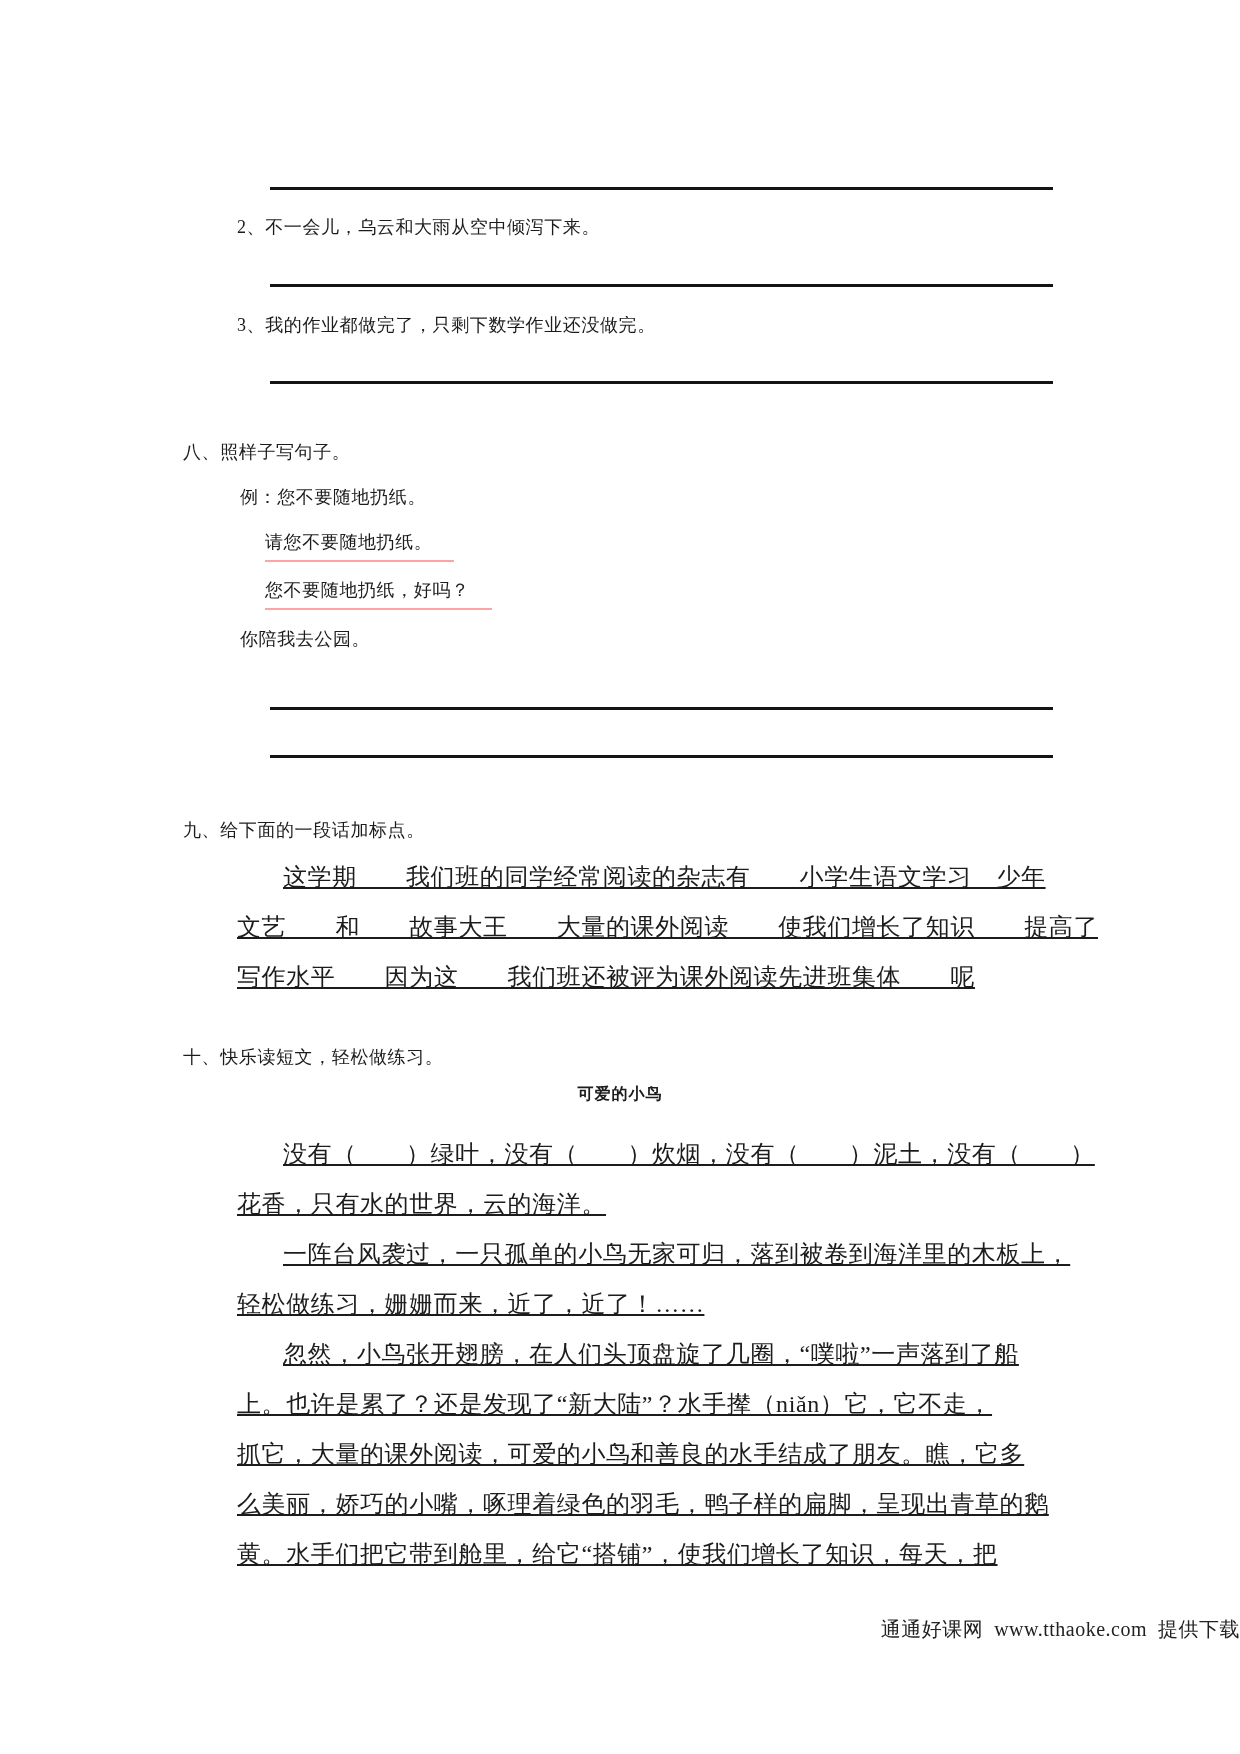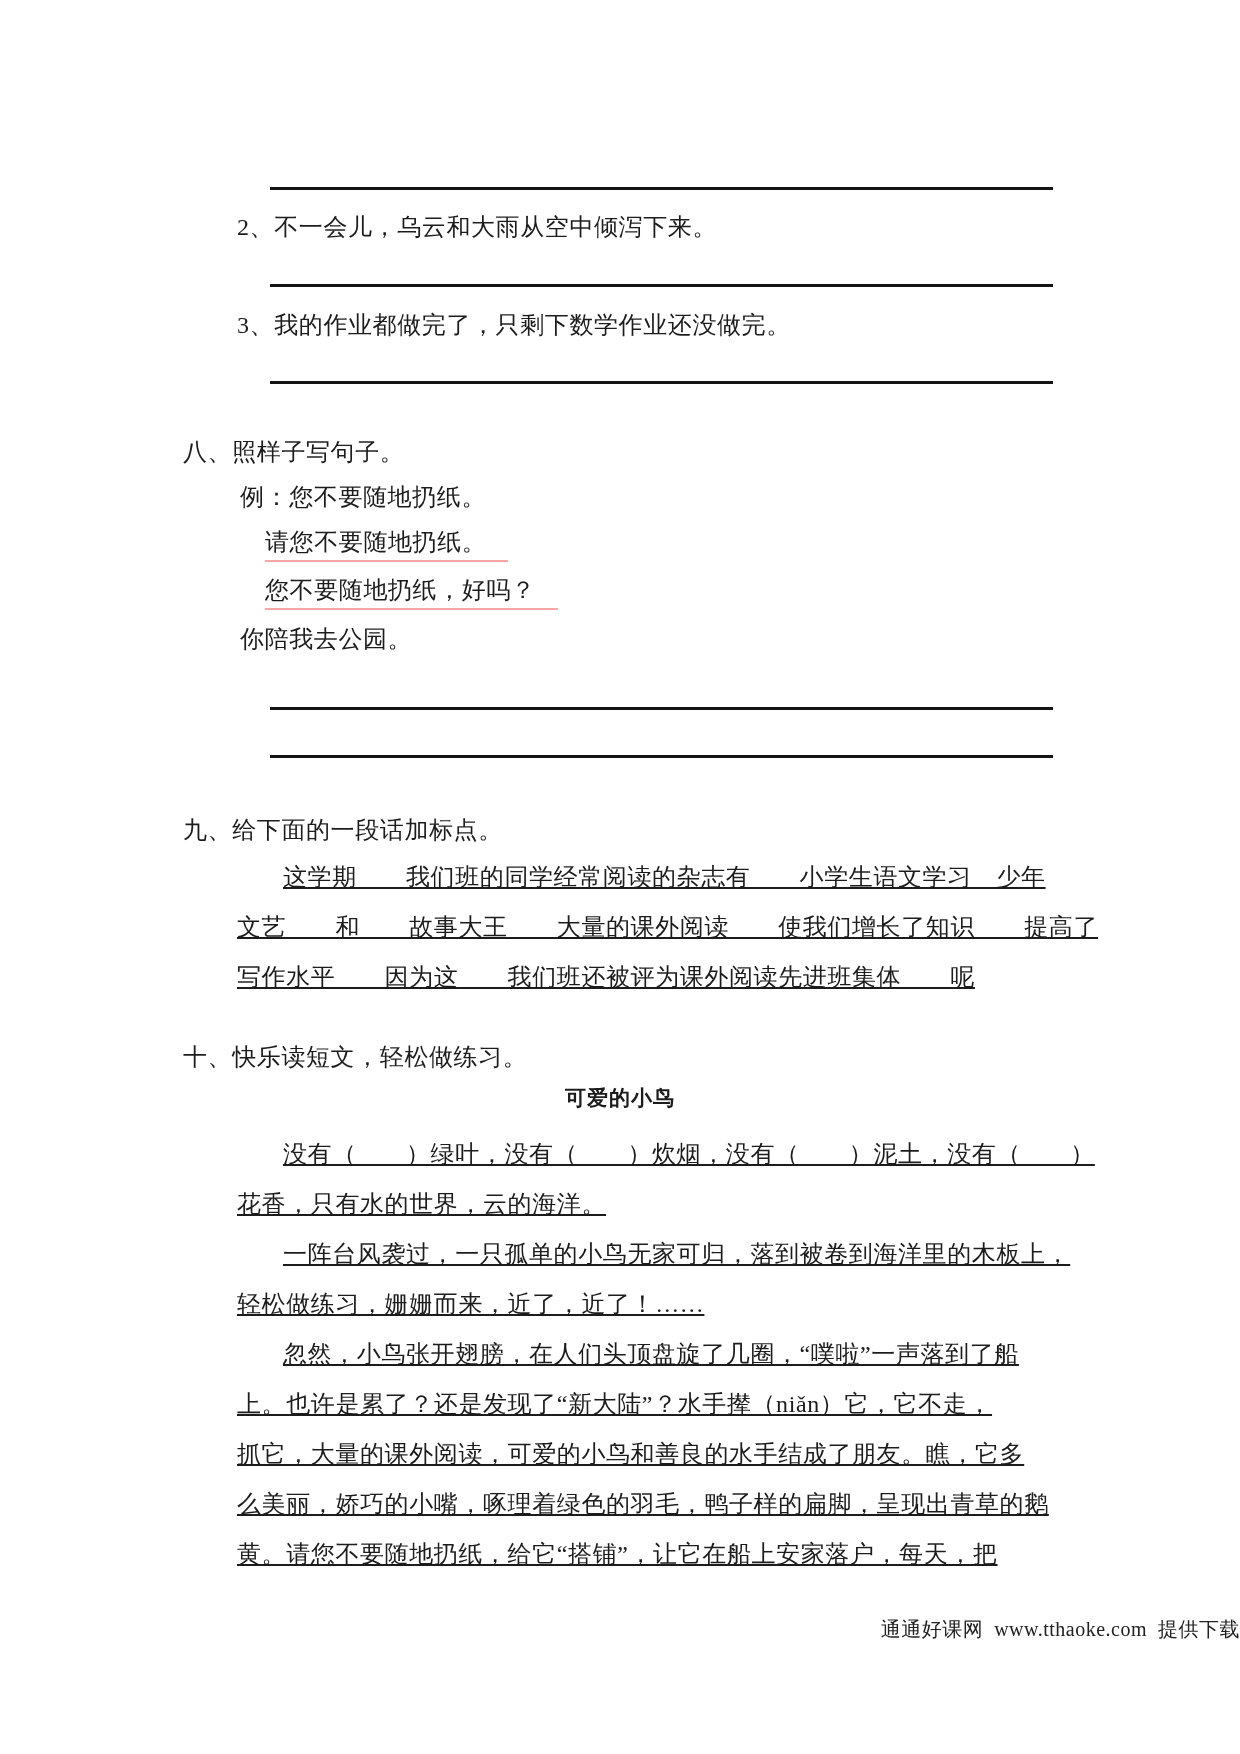--- a/index.html
+++ b/index.html
@@ -8,21 +8,21 @@
     width: 1240px;
     height: 1754px;
     margin: 0 auto;
     background: #ffffff;
     font-family: "Liberation Serif", "DejaVu Serif", serif;
     color: #1c1c1c;
     overflow: hidden;
   }
   .t {
     position: absolute;
-    font-size: 24px;
+    font-size: 18px;
     line-height: 30px;
     letter-spacing: 0.6px;
     white-space: pre;
   }
   .rule {
     position: absolute;
     left: 270px;
     width: 783px;
     height: 3px;
     background: #141414;
@@ -34,21 +34,21 @@
     display: inline-block;
   }
   .block { position: absolute; text-decoration: underline; }
   .pl { line-height: 50px; white-space: pre; font-size: 24px; letter-spacing: 0.6px; }
   .ind { text-indent: 46px; }
   .title {
     position: absolute;
     left: 183px;
     width: 874px;
     text-align: center;
-    font-size: 21px;
+    font-size: 16px;
     font-weight: bold;
     letter-spacing: 1px;
     white-space: pre;
     font-family: Liberation Mono, monospace;
   }
   .footer {
     position: absolute;
     left: 0;
     width: 1240px;
     text-align: right;
@@ -88,18 +88,18 @@
   <div class="title" style="top:1084px">可爱的小鸟</div>
   <div class="block" style="left:237px; top:1129px">
     <div class="pl ind">没有（　　）绿叶，没有（　　）炊烟，没有（　　）泥土，没有（　　）</div>
     <div class="pl">花香，只有水的世界，云的海洋。</div>
     <div class="pl ind">一阵台风袭过，一只孤单的小鸟无家可归，落到被卷到海洋里的木板上，</div>
     <div class="pl">轻松做练习，姗姗而来，近了，近了！……</div>
     <div class="pl ind">忽然，小鸟张开翅膀，在人们头顶盘旋了几圈，“噗啦”一声落到了船</div>
     <div class="pl">上。也许是累了？还是发现了“新大陆”？水手撵（niǎn）它，它不走，</div>
     <div class="pl">抓它，大量的课外阅读，可爱的小鸟和善良的水手结成了朋友。瞧，它多</div>
     <div class="pl">么美丽，娇巧的小嘴，啄理着绿色的羽毛，鸭子样的扁脚，呈现出青草的鹅</div>
-    <div class="pl">黄。请您不要随地扔纸，给它“搭铺”，让它在船上安家落户，每天，把</div>
+    <div class="pl">黄。水手们把它带到舱里，给它“搭铺”，使我们增长了知识，每天，把</div>
   </div>
 
   <div class="footer" style="top:1616px">通通好课网  www.tthaoke.com  提供下载</div>
 
 </div>
 
 </body></html>

